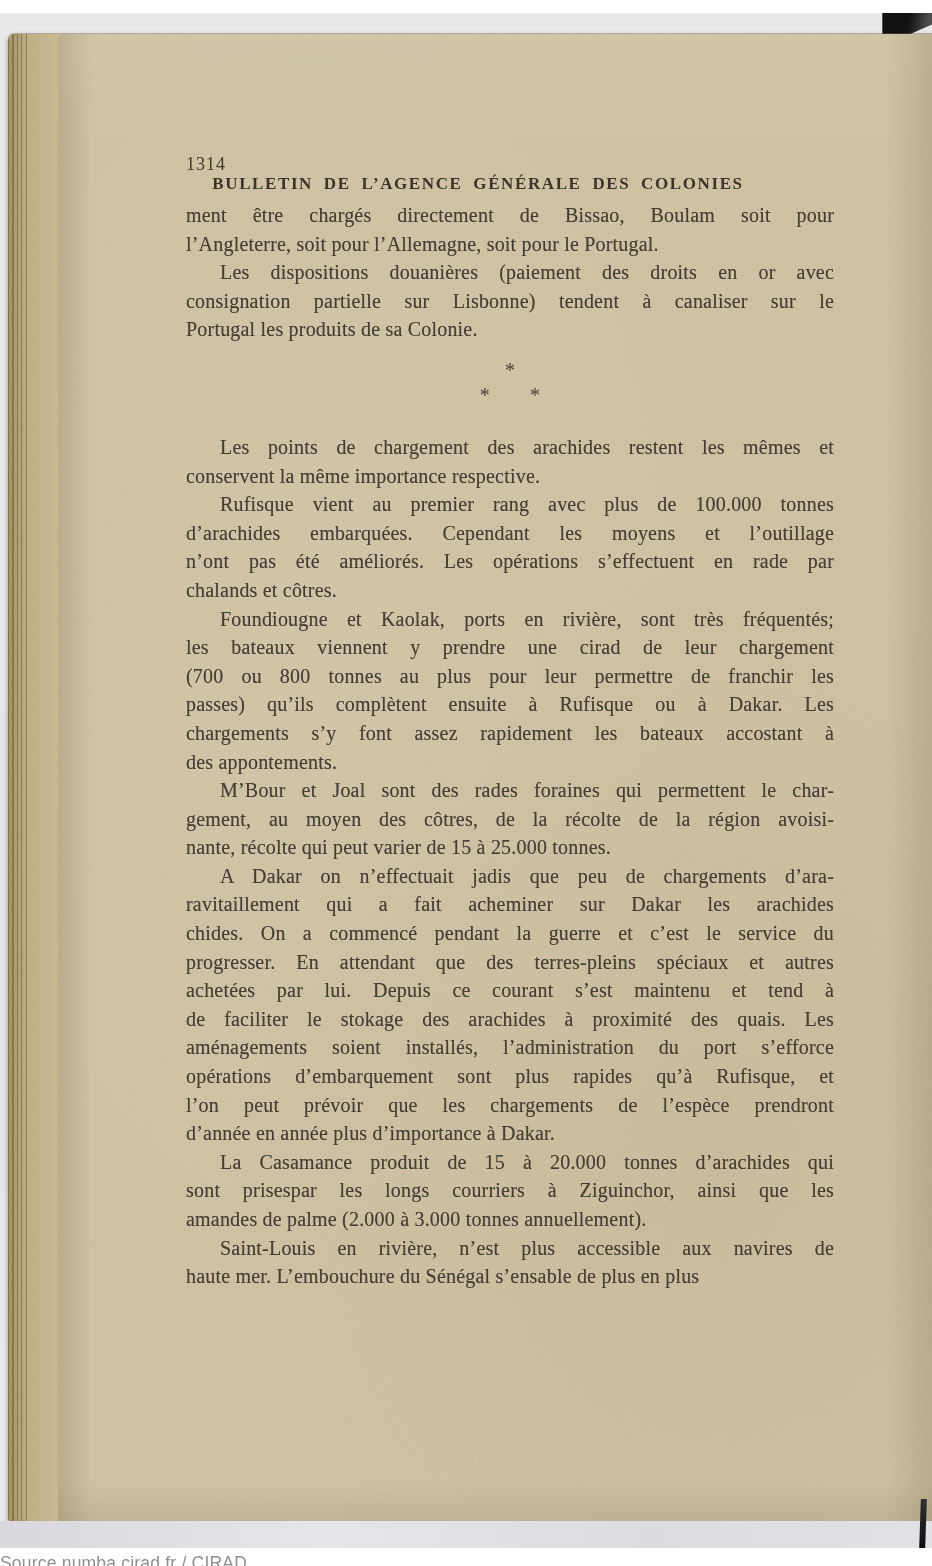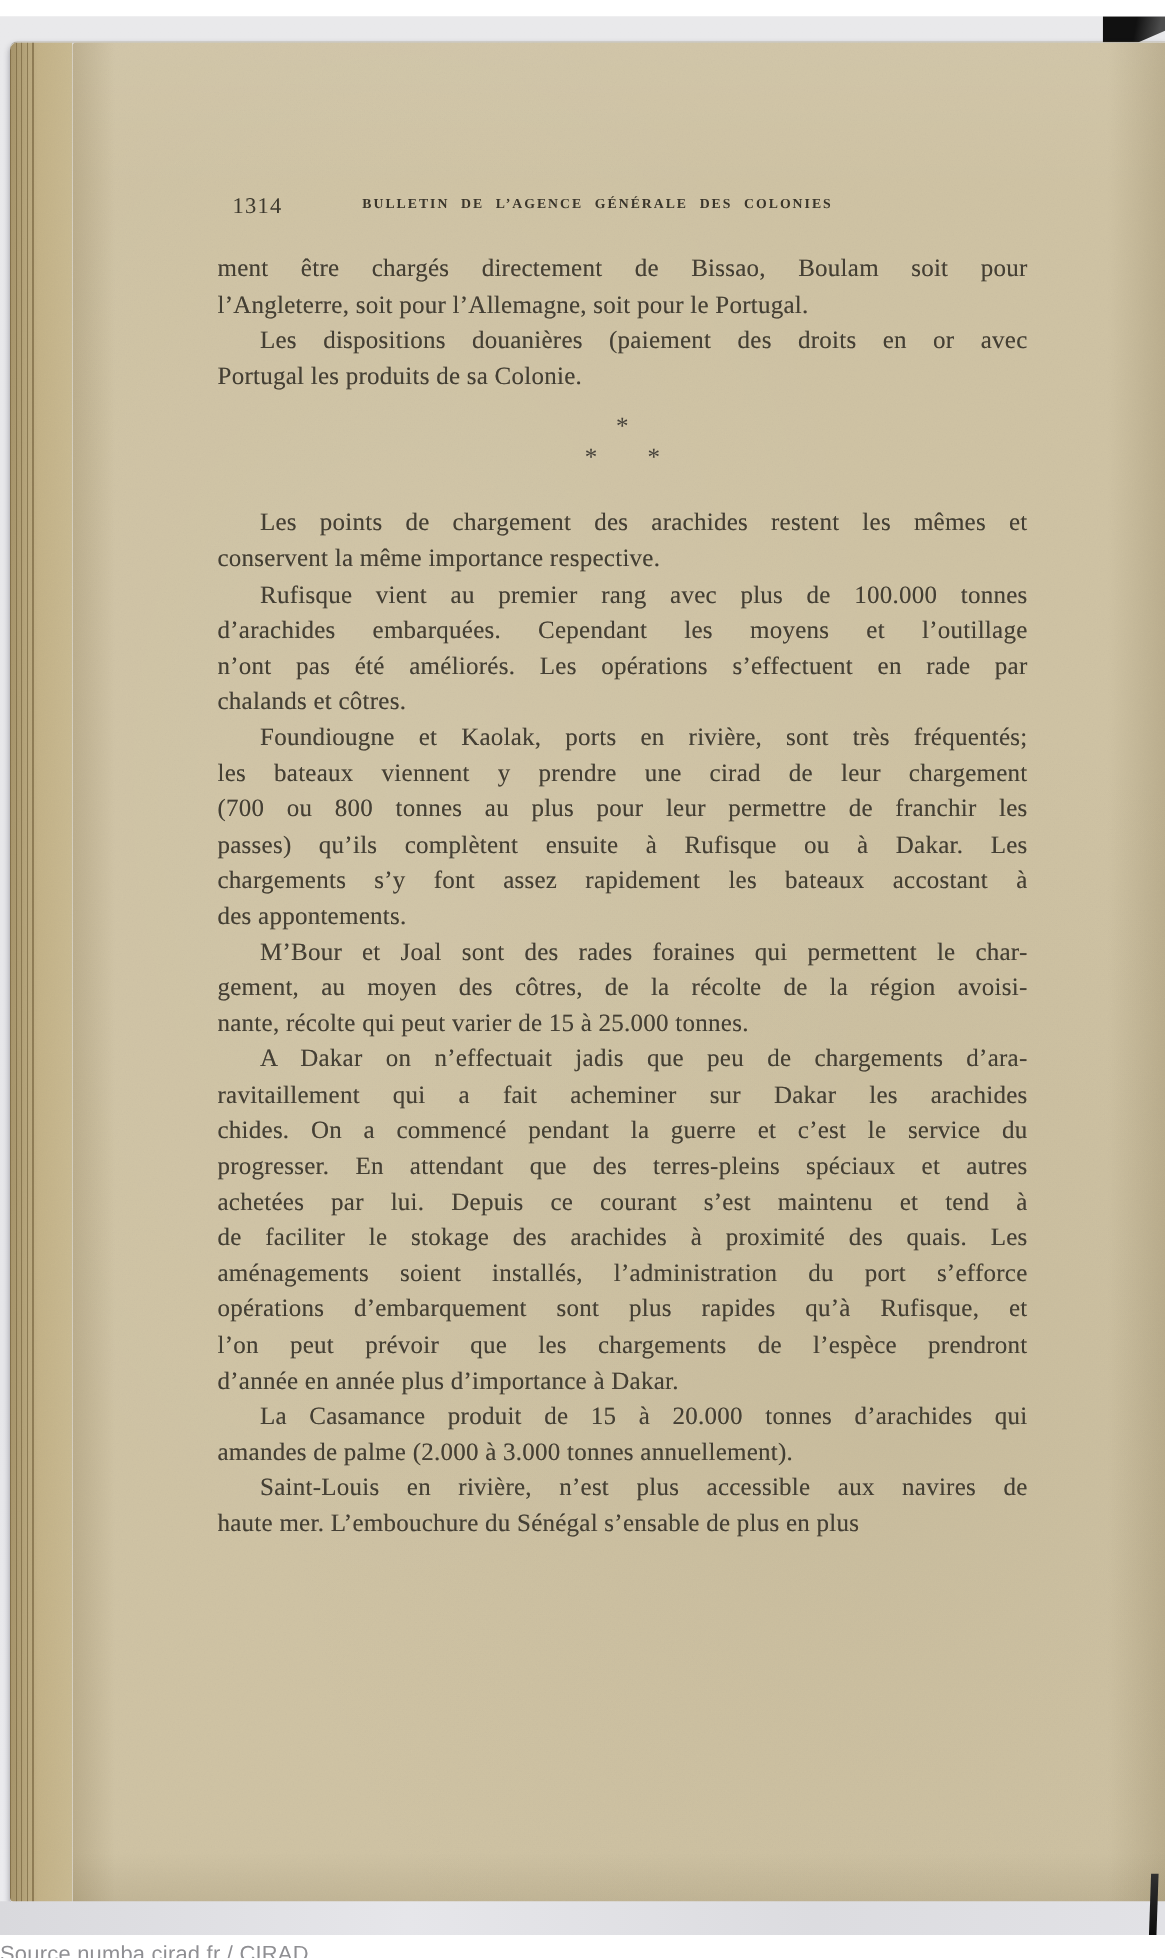--- a/index.html
+++ b/index.html
@@ -43,26 +43,26 @@
     border-radius:3px 0 0 0;
   }
   .texture{position:absolute; inset:0; width:100%; height:100%; pointer-events:none; mix-blend-mode:multiply; opacity:.45;}
   
   .content{position:absolute; inset:0; color:#443f34;}
   .header{position:absolute; top:141px; left:186px; width:648px; height:24px;}
   .page-num{
     position:absolute; left:0; top:0; font-size:18px; letter-spacing:1px; color:#3d392e;
   }
   .journal-title{
-    position:absolute; left:50%; top:3px; transform:translateX(-50%); margin-left:-32px;
-    white-space:nowrap; font-weight:700; font-size:11px; letter-spacing:1.6px; word-spacing:5px;
+    position:absolute; left:50%; top:20px; transform:translateX(-50%); margin-left:-32px;
+    white-space:nowrap; font-weight:700; font-size:17px; letter-spacing:1.6px; word-spacing:5px;
     color:#3a352b;
   }
   .body-text{
-    position:absolute; top:188px; left:174px; width:648px;
+    position:absolute; top:188px; left:186px; width:648px;
     font-size:20px; line-height:28.6px; letter-spacing:.2px;
     text-shadow:0 0 .5px rgba(64,58,46,.45);
   }
   .para{margin:0;}
   .line{text-align:justify; text-align-last:justify;}
   .line.last{text-align-last:left;}
   .para.indent .line:first-child{text-indent:34px;}
   .sep{margin:14px 0 25px; text-align:center; color:#45413a; text-shadow:none;}
   .sep-row1{line-height:24px; font-size:20px;}
   .sep-row2{line-height:26px; font-size:20px;}
@@ -112,20 +112,21 @@
       <span class="page-num">1314</span>
       <span class="journal-title">BULLETIN DE L’AGENCE GÉNÉRALE DES COLONIES</span>
     </div>
     <div class="body-text">
         <div class="para">
           <div class="line">ment être chargés directement de Bissao, Boulam soit pour</div>
           <div class="line last">l’Angleterre, soit pour l’Allemagne, soit pour le Portugal.</div>
         </div>
         <div class="para indent">
           <div class="line">Les dispositions douanières (paiement des droits en or avec</div>
+          <div class="line">consignation partielle sur Lisbonne) tendent à canaliser sur le</div>
           <div class="line last">Portugal les produits de sa Colonie.</div>
         </div>
         <div class="sep">
           <div class="sep-row1">*</div>
           <div class="sep-row2"><span class="ast">*</span><span class="ast">*</span></div>
         </div>
         <div class="para indent">
           <div class="line">Les points de chargement des arachides restent les mêmes et</div>
           <div class="line last">conservent la même importance respective.</div>
         </div>
@@ -155,20 +156,21 @@
           <div class="line">progresser. En attendant que des terres-pleins spéciaux et autres</div>
           <div class="line">achetées par lui. Depuis ce courant s’est maintenu et tend à</div>
           <div class="line">de faciliter le stokage des arachides à proximité des quais. Les</div>
           <div class="line">aménagements soient installés, l’administration du port s’efforce</div>
           <div class="line">opérations d’embarquement sont plus rapides qu’à Rufisque, et</div>
           <div class="line">l’on peut prévoir que les chargements de l’espèce prendront</div>
           <div class="line last">d’année en année plus d’importance à Dakar.</div>
         </div>
         <div class="para indent">
           <div class="line">La Casamance produit de 15 à 20.000 tonnes d’arachides qui</div>
+          <div class="line">sont prisespar les longs courriers à Ziguinchor, ainsi que les</div>
           <div class="line last">amandes de palme (2.000 à 3.000 tonnes annuellement).</div>
         </div>
         <div class="para indent">
           <div class="line">Saint-Louis en rivière, n’est plus accessible aux navires de</div>
           <div class="line last">haute mer. L’embouchure du Sénégal s’ensable de plus en plus</div>
         </div>
       </div>
   </div>
 
   <div class="scan-band"></div>

